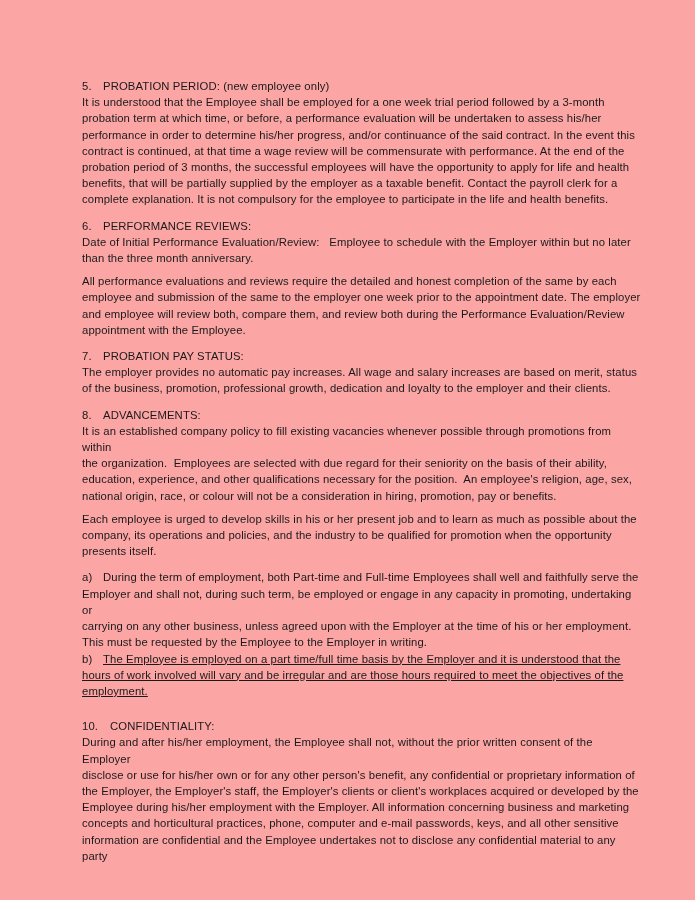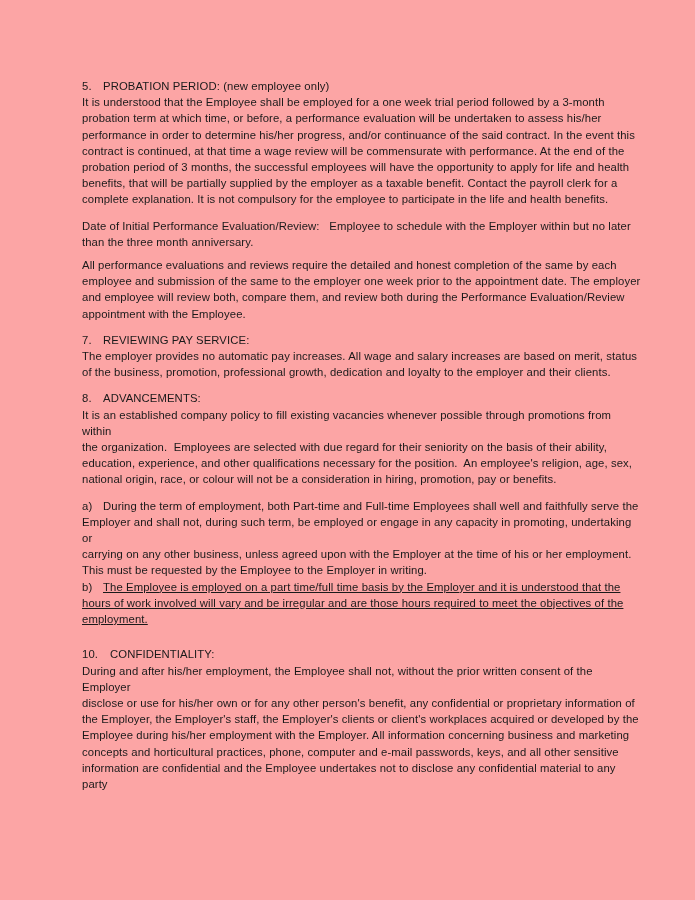--- a/index.html
+++ b/index.html
@@ -53,38 +53,42 @@
         <p class="heading"><span class="num">5.</span><span>PROBATION PERIOD: (new employee only)</span></p>
         <p class="para"><span>It is understood that the Employee shall be employed for a one week trial period followed by a 3-month
 probation term at which time, or before, a performance evaluation will be undertaken to assess his/her
 performance in order to determine his/her progress, and/or continuance of the said contract. In the event this
 contract is continued, at that time a wage review will be commensurate with performance. At the end of the
 probation period of 3 months, the successful employees will have the opportunity to apply for life and health
 benefits, that will be partially supplied by the employer as a taxable benefit. Contact the payroll clerk for a
 complete explanation. It is not compulsory for the employee to participate in the life and health benefits.</span></p>
       </section>
       <section class="doc-section">
+        <p class="heading"><span class="num">6.</span><span>PERFORMANCE REVIEWS:</span></p>
         <p class="para"><span>Date of Initial Performance Evaluation/Review:   Employee to schedule with the Employer within but no later
 than the three month anniversary.</span></p>
         <p class="para"><span>All performance evaluations and reviews require the detailed and honest completion of the same by each
 employee and submission of the same to the employer one week prior to the appointment date. The employer
 and employee will review both, compare them, and review both during the Performance Evaluation/Review
 appointment with the Employee.</span></p>
       </section>
       <section class="doc-section">
-        <p class="heading"><span class="num">7.</span><span>REVIEWING PAY SERVICE:</span></p>
+        <p class="heading"><span class="num">7.</span><span>PROBATION PAY STATUS:</span></p>
         <p class="para"><span>The employer provides no automatic pay increases. All wage and salary increases are based on merit, status
 of the business, promotion, professional growth, dedication and loyalty to the employer and their clients.</span></p>
       </section>
       <section class="doc-section">
         <p class="heading"><span class="num">8.</span><span>ADVANCEMENTS:</span></p>
         <p class="para"><span>It is an established company policy to fill existing vacancies whenever possible through promotions from within
 the organization.  Employees are selected with due regard for their seniority on the basis of their ability,
 education, experience, and other qualifications necessary for the position.  An employee's religion, age, sex,
 national origin, race, or colour will not be a consideration in hiring, promotion, pay or benefits.</span></p>
+        <p class="para"><span>Each employee is urged to develop skills in his or her present job and to learn as much as possible about the
+company, its operations and policies, and the industry to be qualified for promotion when the opportunity
+presents itself.</span></p>
       </section>
       <section class="doc-section">
         <p class="para labeled"><span class="plabel">a)</span><span>During the term of employment, both Part-time and Full-time Employees shall well and faithfully serve the
 Employer and shall not, during such term, be employed or engage in any capacity in promoting, undertaking or
 carrying on any other business, unless agreed upon with the Employer at the time of his or her employment.
 This must be requested by the Employee to the Employer in writing.</span></p>
         <p class="para labeled"><span class="plabel">b)</span><span>The Employee is employed on a part time/full time basis by the Employer and it is understood that the
 hours of work involved will vary and be irregular and are those hours required to meet the objectives of the
 employment.</span></p>
       </section>

